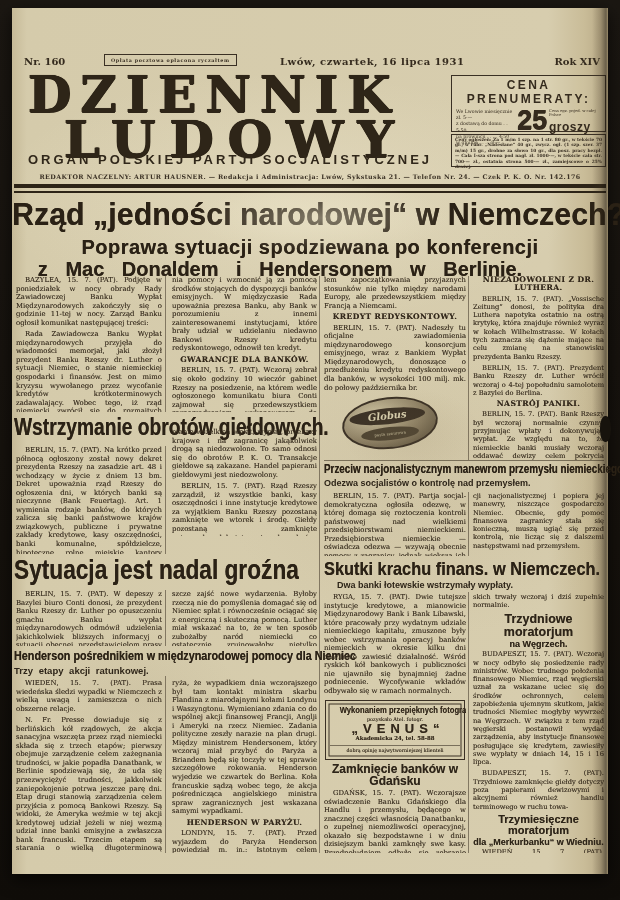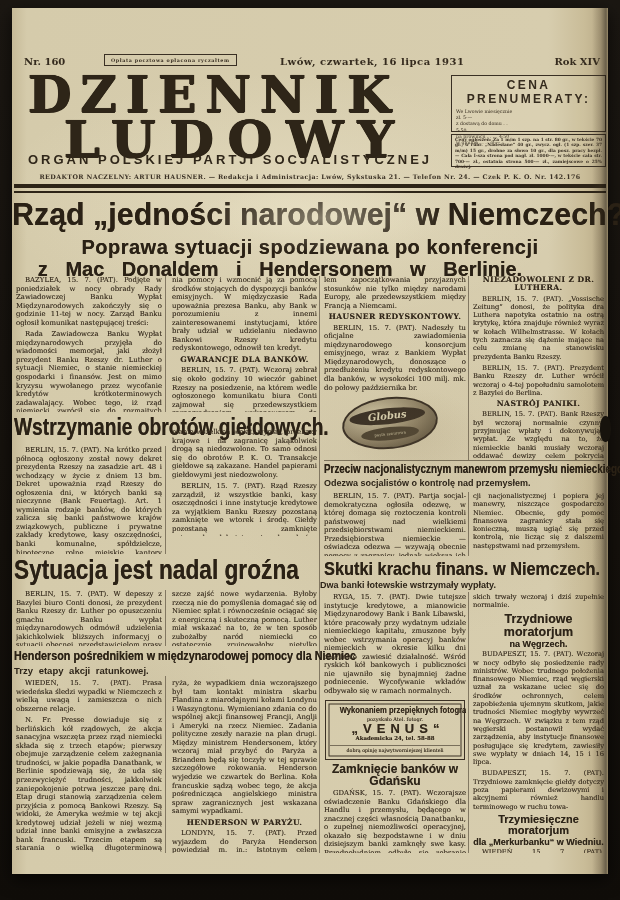--- a/index.html
+++ b/index.html
@@ -96,20 +96,27 @@
 
     <div class="box" style="left:439px;top:67px;width:153px;height:55px;">
       <div class="sub-title">CENA PRENUMERATY:</div>
       <div class="sub-row">
         <div class="sub-lines">
           <div>We Lwowie miesięcznie zł. 5·—</div>
           <div>z dostawą do domu . . 5·50</div>
           <div>na prowincji . . . . 4·50</div>
           <div>w gminie . . . . 8·—</div>
         </div>
+        <div class="sub-price">
+          <span class="p25">25</span>
+          <span class="pcol">
+            <span class="pnote">Cena egz. pojed. w całej Polsce</span>
+            <span class="punit">groszy</span>
+          </span>
+        </div>
       </div>
     </div>
 
     <div class="box" style="left:439px;top:126px;width:153px;height:31px;">
       <div class="rates">Ceny ogłoszeń: Za 1 m/m 1 szp. na 1 str. 80 gr., w tekście 70 gr., w rubr. „Nadesłane“ 40 gr., zwycz. ogł. (1 szp. szer. 37 m/m) 15 gr., drobne za słowo 10 gr., dla posz. pracy bezpł. — Cała I-sza strona pod nagł. zł. 1000·—, w tekście cała str. 700·— zł., ostatnia strona 500·— zł., zamiejscowe o 25% drożej.</div>
     </div>
 
     <div class="organ" style="left:16px;top:144px;">ORGAN POLSKIEJ PARTJI SOCJALISTYCZNEJ</div>
     <div class="editor" style="top:165px;">REDAKTOR NACZELNY: ARTUR HAUSNER. — Redakcja i Administracja: Lwów, Sykstuska 21. — Telefon Nr. 24. — Czek P. K. O. Nr. 142.176</div>
 
@@ -139,21 +146,21 @@
 
     <div class="col bt" style="left:160px;top:268px;width:145px;height:136px;">
       <p class="noind">nia pomocy i wzmocnić ją za pomocą środków stojących do dyspozycji banków emisyjnych. W międzyczasie Rada upoważnia prezesa Banku, aby Bank w porozumieniu z innemi zainteresowanemi instytucjami, które brały udział w udzielaniu niedawno Bankowi Rzeszy kredytu redyskontowego, odnowił ten kredyt.</p>
       <div class="sh">GWARANCJE DLA BANKÓW.</div>
       <p>BERLIN, 15. 7. (PAT). Wczoraj zebrał się około godziny 10 wieczór gabinet Rzeszy na posiedzenie, na którem wedle ogłoszonego komunikatu biura Conti zajmował się przedewszystkiem rozporządzeniem wykonawczem do dekretu prezydenta o gwarancji dla Danatbanku i dekretu w sprawie zawieszenia czynności bankowych.</p>
 
     </div>
 
     <div class="col bt" style="left:312px;top:268px;width:142px;height:184px;">
       <p class="noind">lem zapoczątkowania przyjaznych stosunków nie tylko między narodami Europy, ale przedewszystkiem między Francją a Niemcami.</p>
-      <div class="sh">HAUSNER REDYSKONTOWY.</div>
+      <div class="sh">KREDYT REDYSKONTOWY.</div>
       <p>BERLIN, 15. 7. (PAT). Nadeszły tu oficjalne zawiadomienia międzynarodowego konsorcjum emisyjnego, wraz z Bankiem Wypłat Międzynarodowych, donoszące o przedłużeniu kredytu redyskontowego dla banków, w wysokości 100 milj. mk. do połowy października br.</p>
       <div class="globus-wrap">
         <div class="tin">
           <div class="tin-band">Globus</div>
           <div class="tin-base">pasta sznurowa</div>
         </div>
 
       </div>
 
     </div>
@@ -210,21 +217,21 @@
     <div class="col bt" style="left:312px;top:484px;width:142px;height:64px;">
       <p>BERLIN, 15. 7. (PAT). Partja socjal-demokratyczna ogłosiła odezwę, w której domaga się roztoczenia kontroli państwowej nad wielkiemi przedsiębiorstwami niemieckiemi. Przedsiębiorstwa niemieckie — oświadcza odezwa — wzywają obecnie pomocy z zagranicy, jednak większa ich część finansuje fatalny sukces reak-</p>
     </div>
     <div class="col bt" style="left:461px;top:484px;width:131px;height:64px;font-size:6.7px;line-height:8.3px;">
       <p class="noind">cji nacjonalistycznej i popiera jej manewry, niszczące gospodarczo Niemiec. Obecnie, gdy pomoc finansowa zagranicy stała się konieczną, muszą ugiąć się przed kontrolą, nie licząc się z dalszemi następstwami nad przemysłem.</p>
     </div>
 
     <div class="hl" style="left:312px;top:551px;width:282px;font-size:19px;">
       <span class="cond" style="transform:scaleX(.86);">Skutki krachu finans. w Niemczech.</span>
     </div>
-    <div class="subhead" style="left:308px;top:572px;width:282px;font-size:9px;">Dwa banki łotewskie wstrzymały wypłaty.</div>
+    <div class="subhead" style="left:325px;top:572px;width:282px;font-size:9px;">Dwa banki łotewskie wstrzymały wypłaty.</div>
     <div class="col bt" style="left:312px;top:585px;width:142px;height:260px;">
       <p>RYGA, 15. 7. (PAT). Dwie tutejsze instytucje kredytowe, a mianowicie Międzynarodowy Bank i Bank Libawski, które pracowały przy wydatnym udziale niemieckiego kapitału, zmuszone były wobec wstrzymania operacyj banków niemieckich w okresie kilku dni chwilowo zawiesić działalność. Wśród ryskich kół bankowych i publiczności nie ujawniło się bynajmniej żadne podniecenie. Wycofywanie wkładów odbywało się w ramach normalnych.</p>
       <div class="venus">
         <div class="v1">Wykonaniem przepięknych fotografij</div>
         <div class="v2">pozyskało Atel. fotogr.</div>
         <div class="vname">„VENUS“</div>
         <div class="v3">Akademicka 24, tel. 58-88</div>
         <div class="v4">dobrą opinję najwytworniejszej klienteli</div>
       </div>
       <div class="bighead" style="font-size:12px;">Zamknięcie banków w Gdańsku</div>

